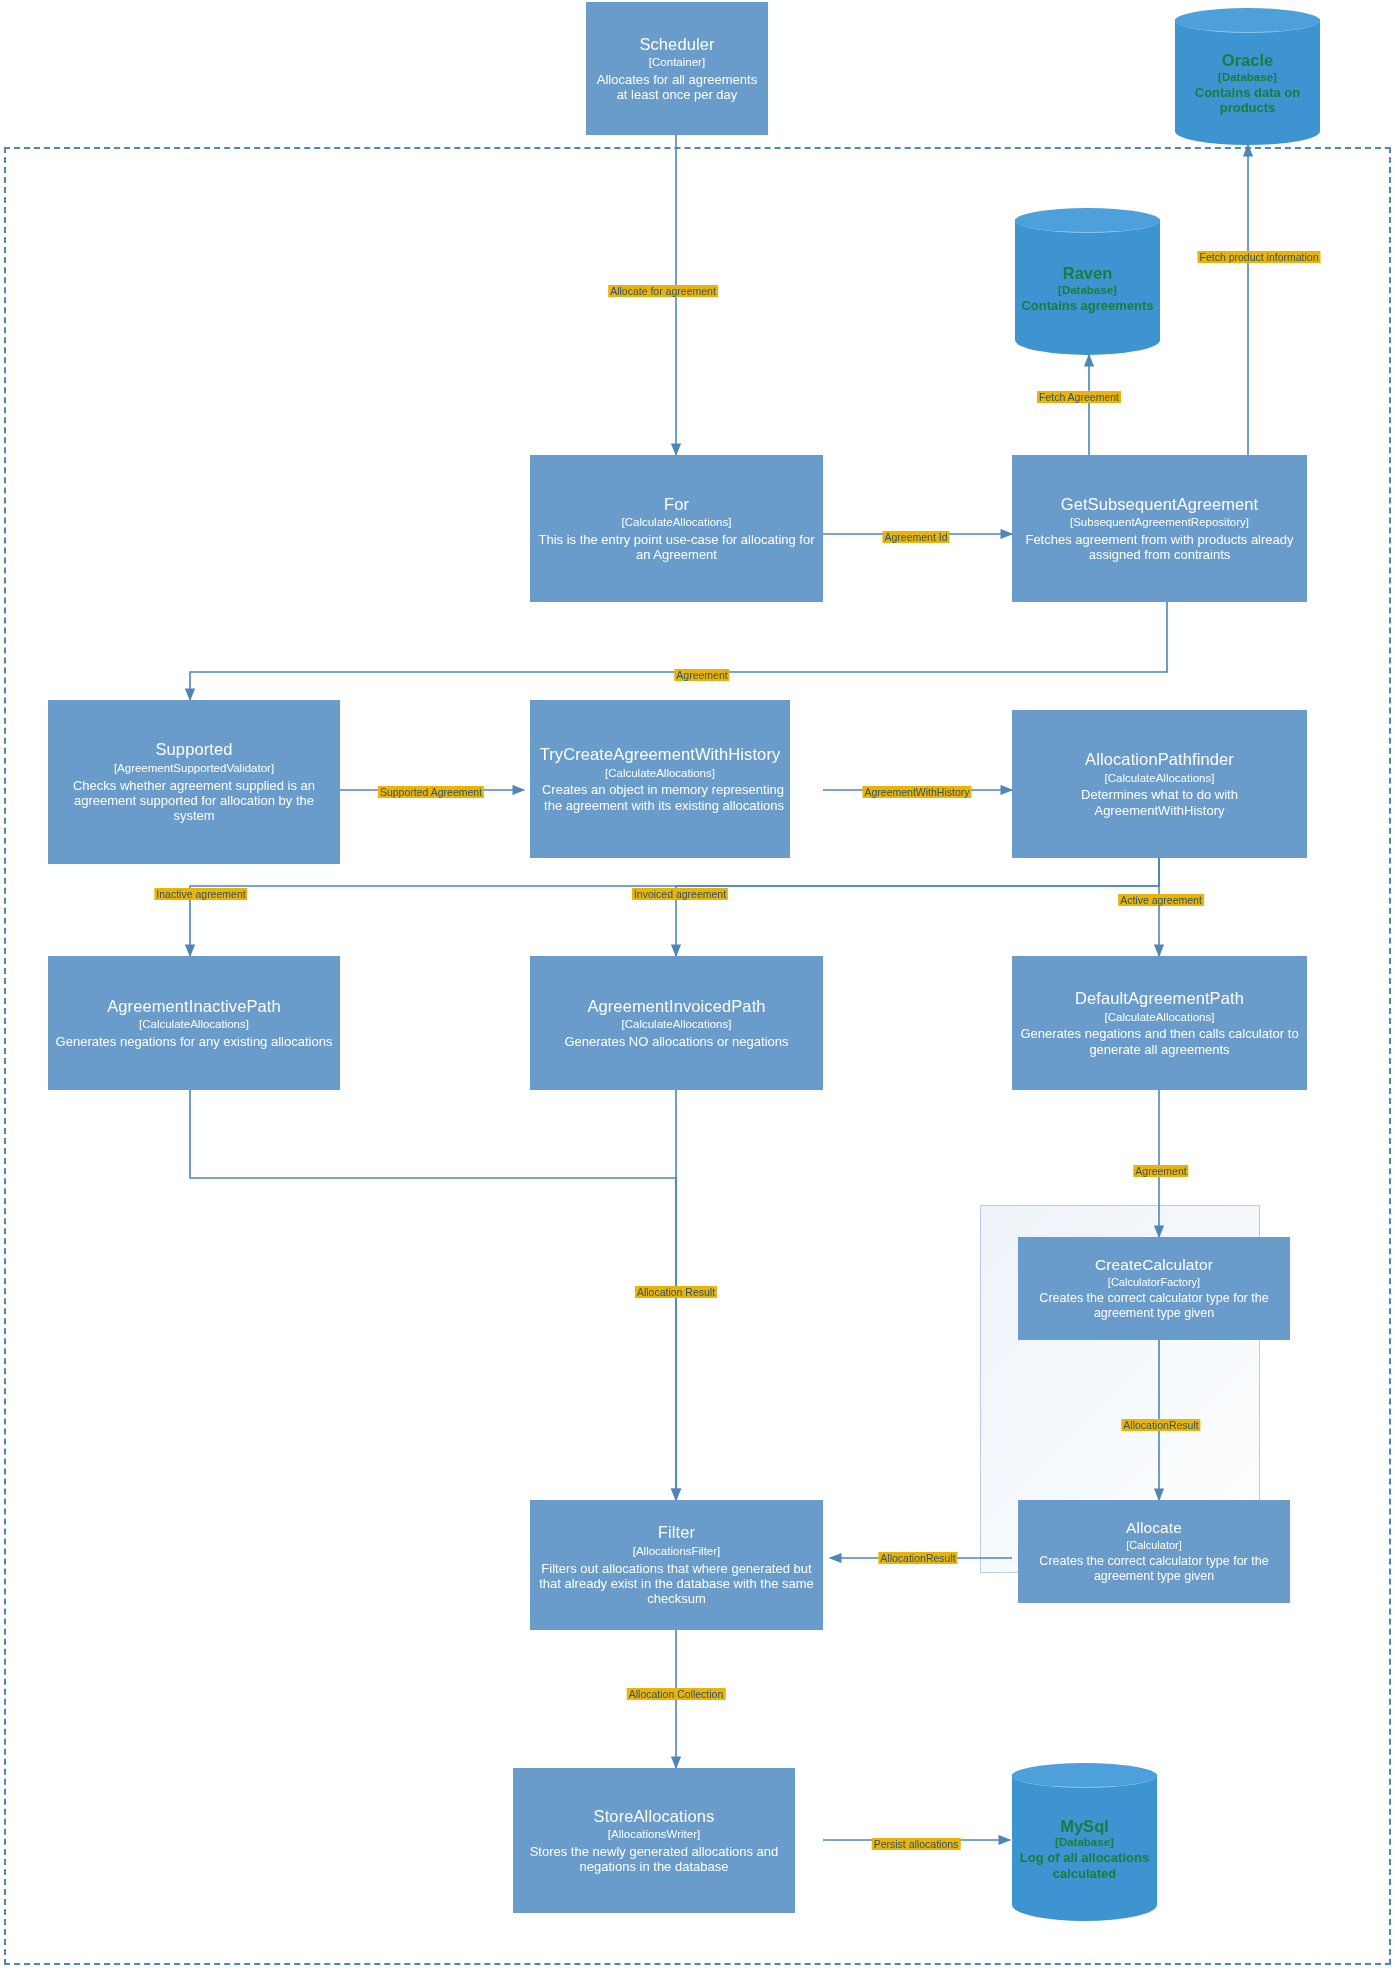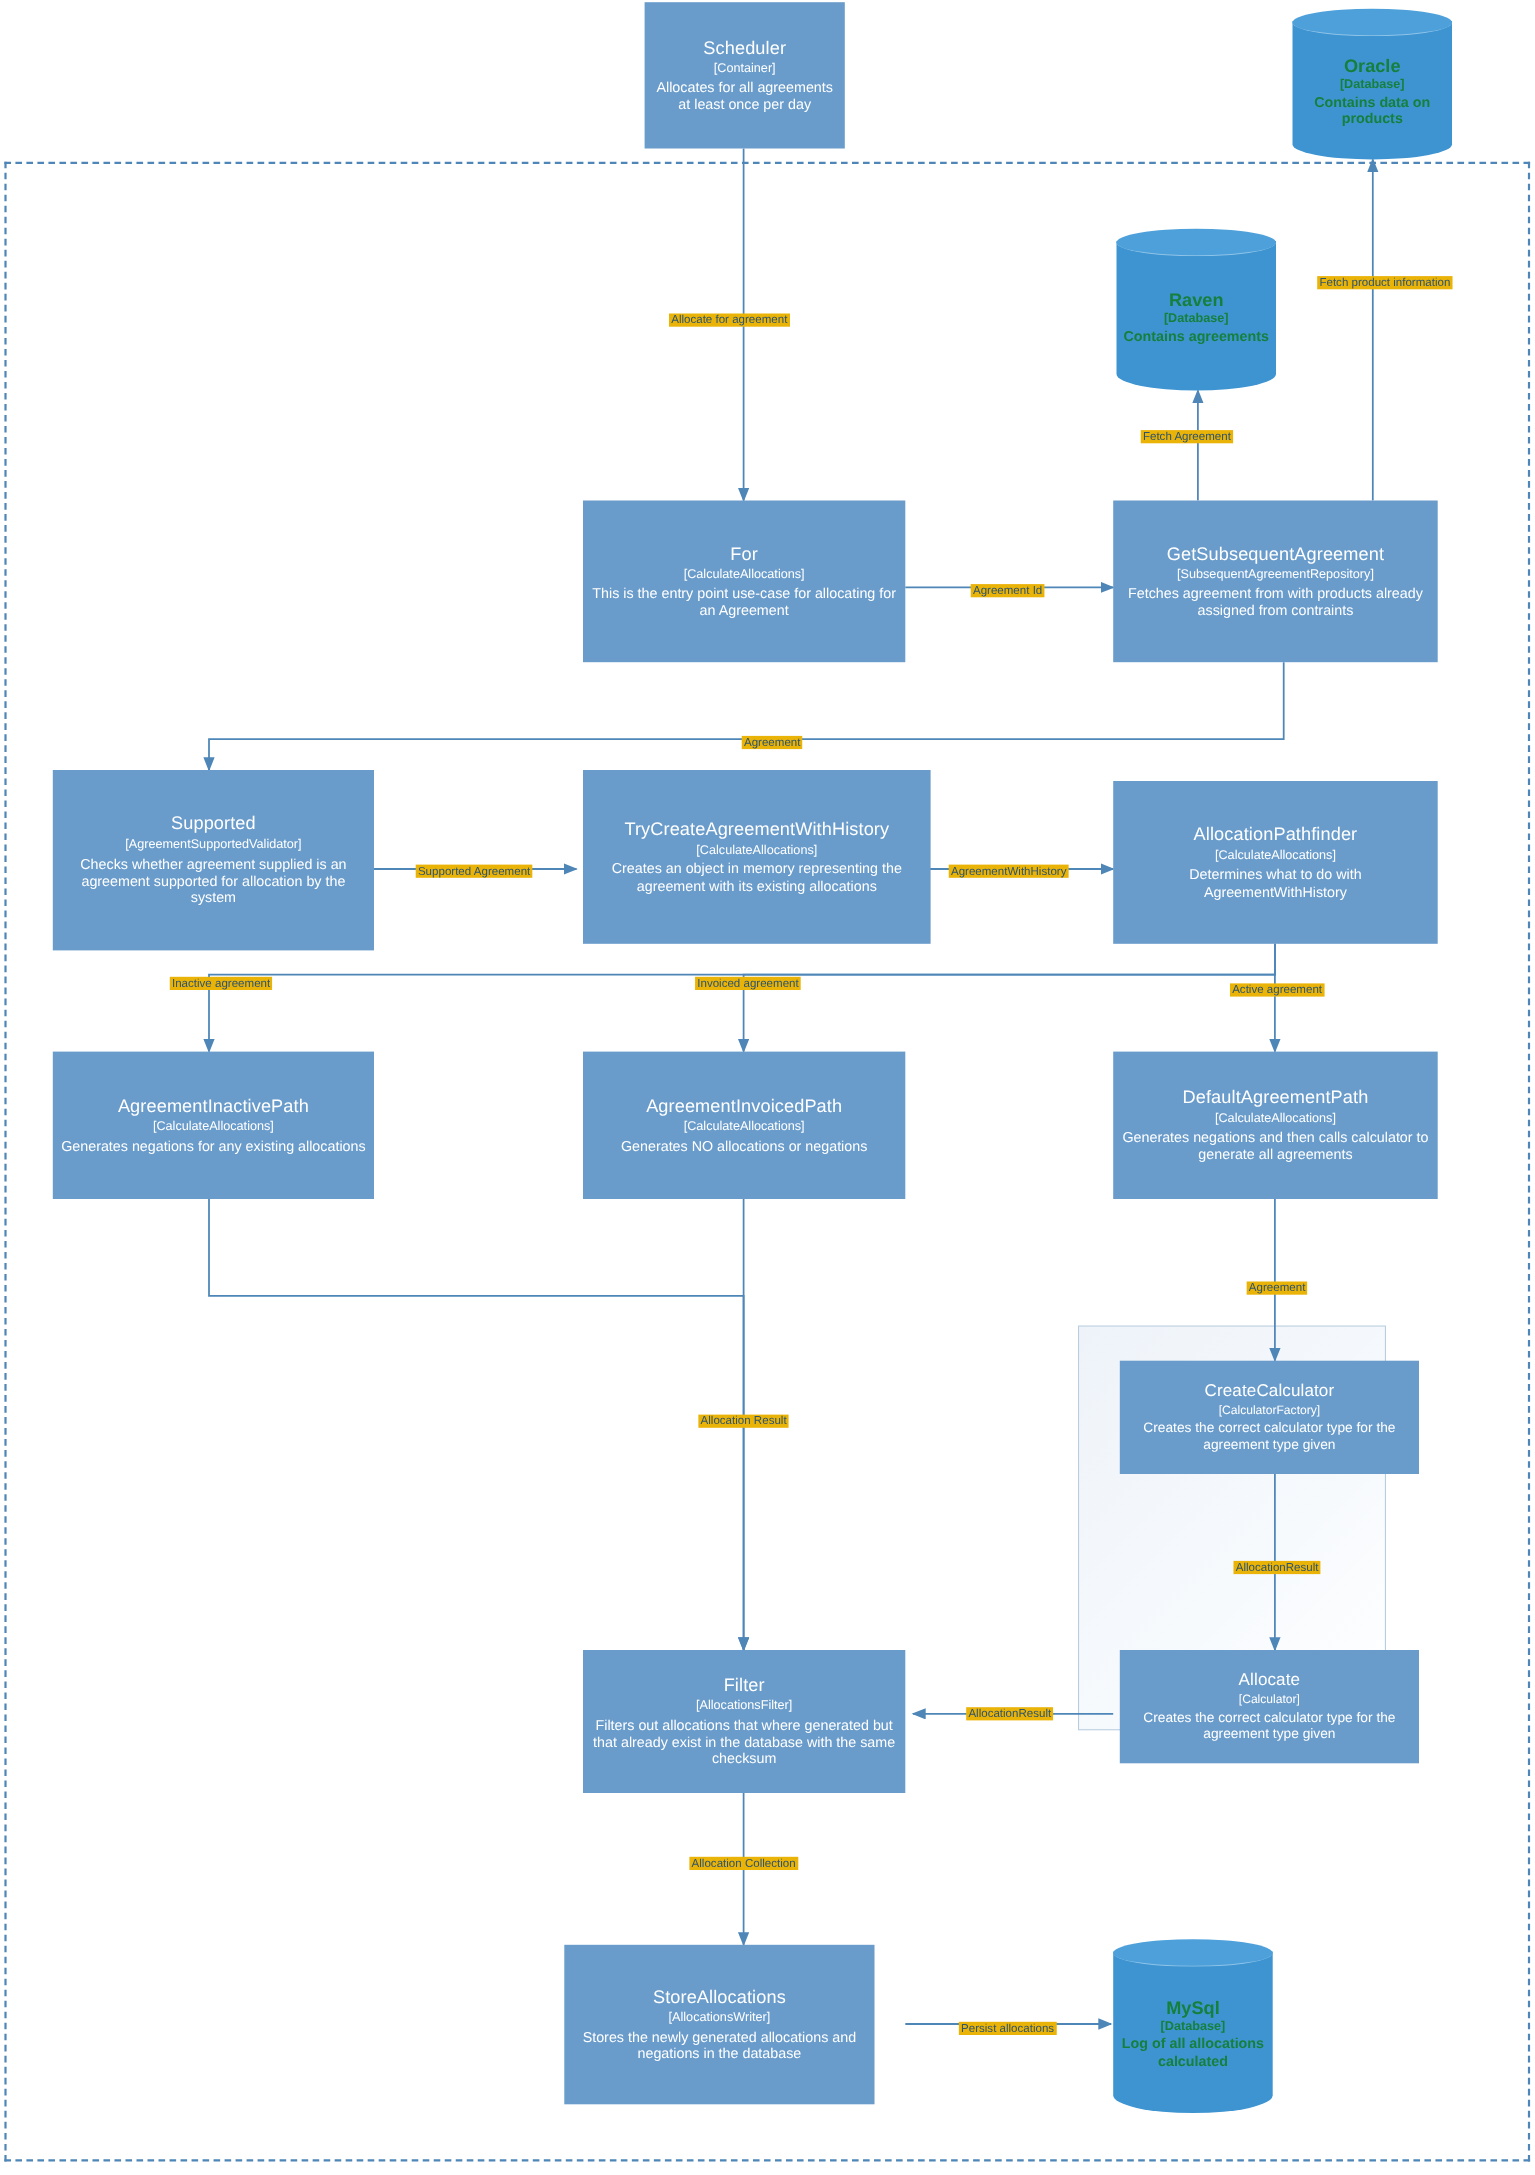--- a/index.html
+++ b/index.html
@@ -201,21 +201,21 @@
     <div class="n-tech">[SubsequentAgreementRepository]</div>
     <div class="n-desc">Fetches agreement from with products already assigned from contraints</div>
   </div>
 
   <div class="node" style="left:48px; top:700px; width:292px; height:164px;">
     <div class="n-title">Supported</div>
     <div class="n-tech">[AgreementSupportedValidator]</div>
     <div class="n-desc">Checks whether agreement supplied is an agreement supported for allocation by the system</div>
   </div>
 
-  <div class="node" style="left:530px; top:700px; width:316px; height:158px;">
+  <div class="node" style="left:530px; top:700px; width:260px; height:158px;text-align:right;">
     <div class="n-title">TryCreateAgreementWithHistory</div>
     <div class="n-tech">[CalculateAllocations]</div>
     <div class="n-desc">Creates an object in memory representing the agreement with its existing allocations</div>
   </div>
 
   <div class="node" style="left:1012px; top:710px; width:295px; height:148px;">
     <div class="n-title">AllocationPathfinder</div>
     <div class="n-tech">[CalculateAllocations]</div>
     <div class="n-desc">Determines what to do with AgreementWithHistory</div>
   </div>

